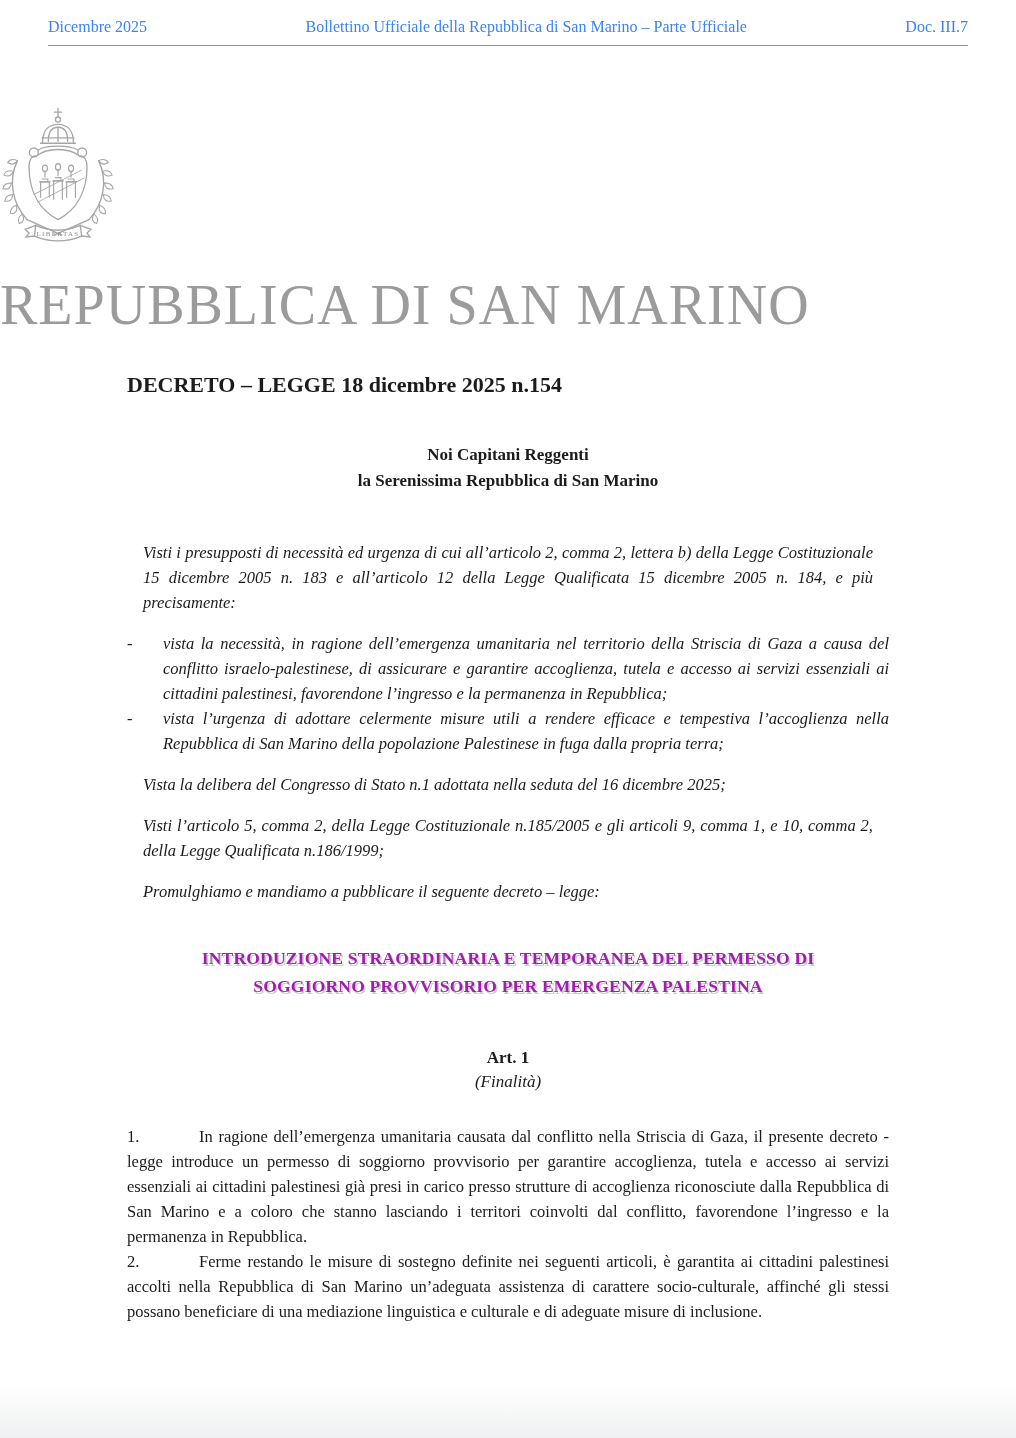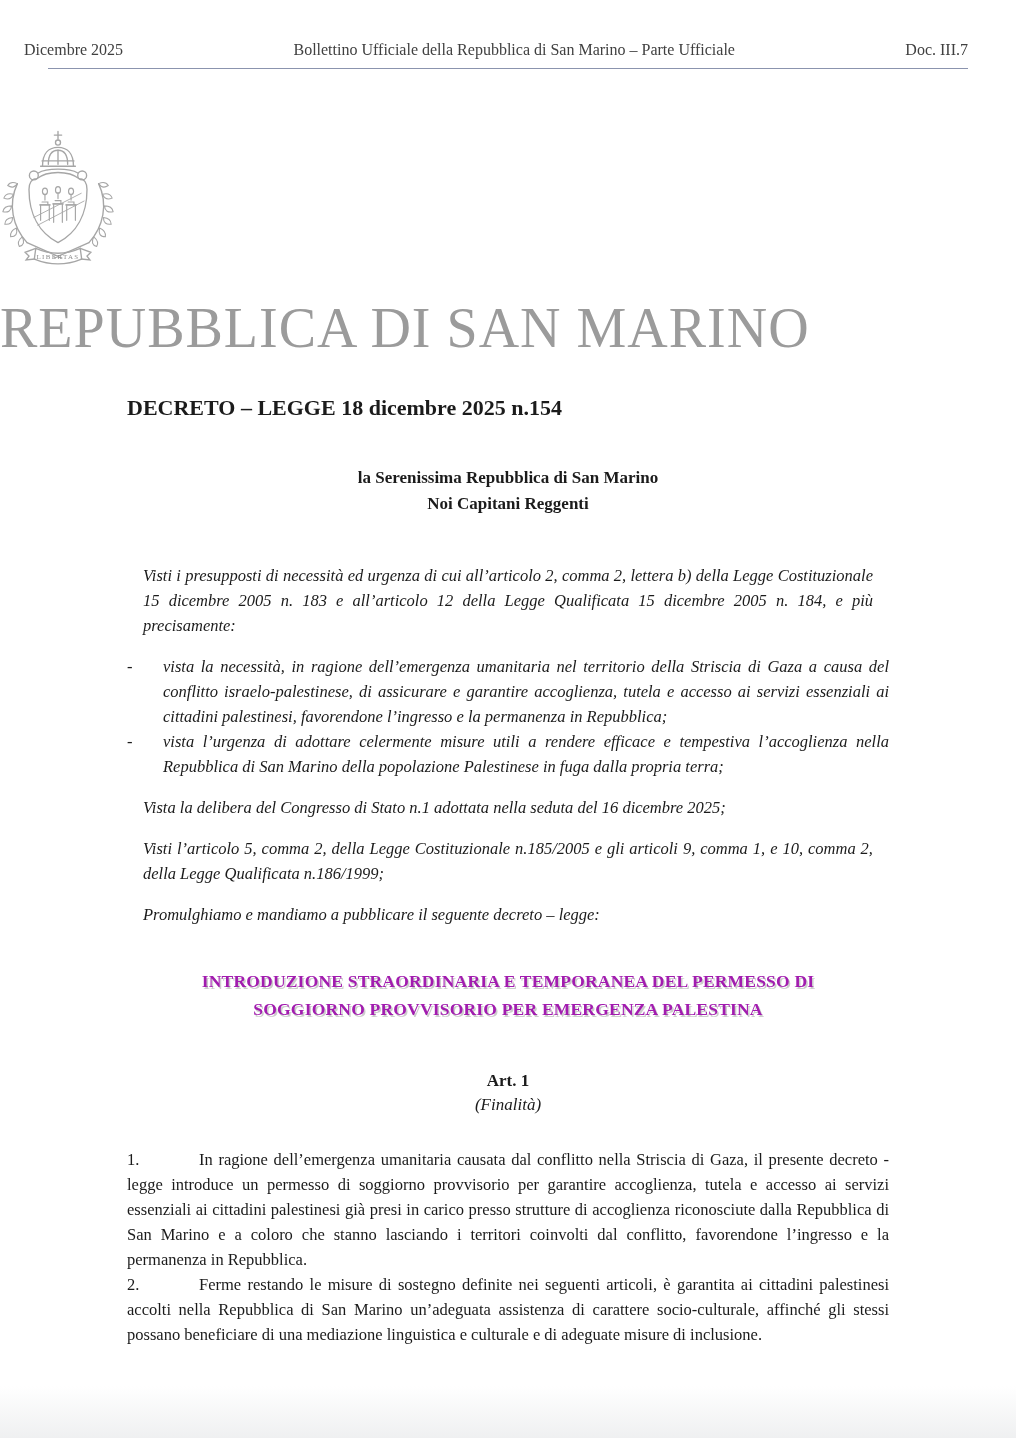--- a/index.html
+++ b/index.html
@@ -6,26 +6,26 @@
   body{
     width:1016px;height:1438px;
     background:#ffffff;
     position:relative;
     overflow:hidden;
     font-family:"Liberation Serif","DejaVu Serif",serif;
     color:#1b1b1b;
   }
   
   .page-head{
-    display:flex;justify-content:space-between;align-items:flex-end;
-    padding:18px 48px 0 24px;
-    color:#404040;
+    display:flex;justify-content:space-between;align-items:flex-start;
+    padding:18px 48px 0 48px;
+    color:#3b82f6;
     font-size:16px;
   }
-  .page-head .center{flex:1;text-align:center;margin-top:23px;}
+  .page-head .center{flex:1;text-align:center;}
   .head-rule{
     border:none;border-top:1px solid #8b94ae;
     margin:9px 48px 0 48px;
   }
   
   .emblem-wrap{
     margin-top:58px;
     display:flex;justify-content:flex-start;text-decoration:underline;
   }
   
@@ -175,22 +175,22 @@
   </svg>
 </div>
 
 <h1 class="republic-title">REPUBBLICA DI SAN MARINO</h1>
 
 <main class="content">
 
   <div class="decree-title">DECRETO – LEGGE 18 dicembre 2025 n.154</div>
 
   <div class="salutation">
+    <div>Noi Capitani Reggenti</div>
     <div>la Serenissima Repubblica di San Marino</div>
-    <div>Noi Capitani Reggenti</div>
   </div>
 
   <section class="preamble">
     <p>Visti i presupposti di necessità ed urgenza di cui all’articolo 2, comma 2, lettera b) della Legge Costituzionale 15 dicembre 2005 n. 183 e all’articolo 12 della Legge Qualificata 15 dicembre 2005 n. 184, e più precisamente:</p>
 
     <div class="dash-item">
       <span class="dash">-</span>
       <span class="dash-text">vista la necessità, in ragione dell’emergenza umanitaria nel territorio della Striscia di Gaza a causa del conflitto israelo-palestinese, di assicurare e garantire accoglienza, tutela e accesso ai servizi essenziali ai cittadini palestinesi, favorendone l’ingresso e la permanenza in Repubblica;</span>
     </div>
 

